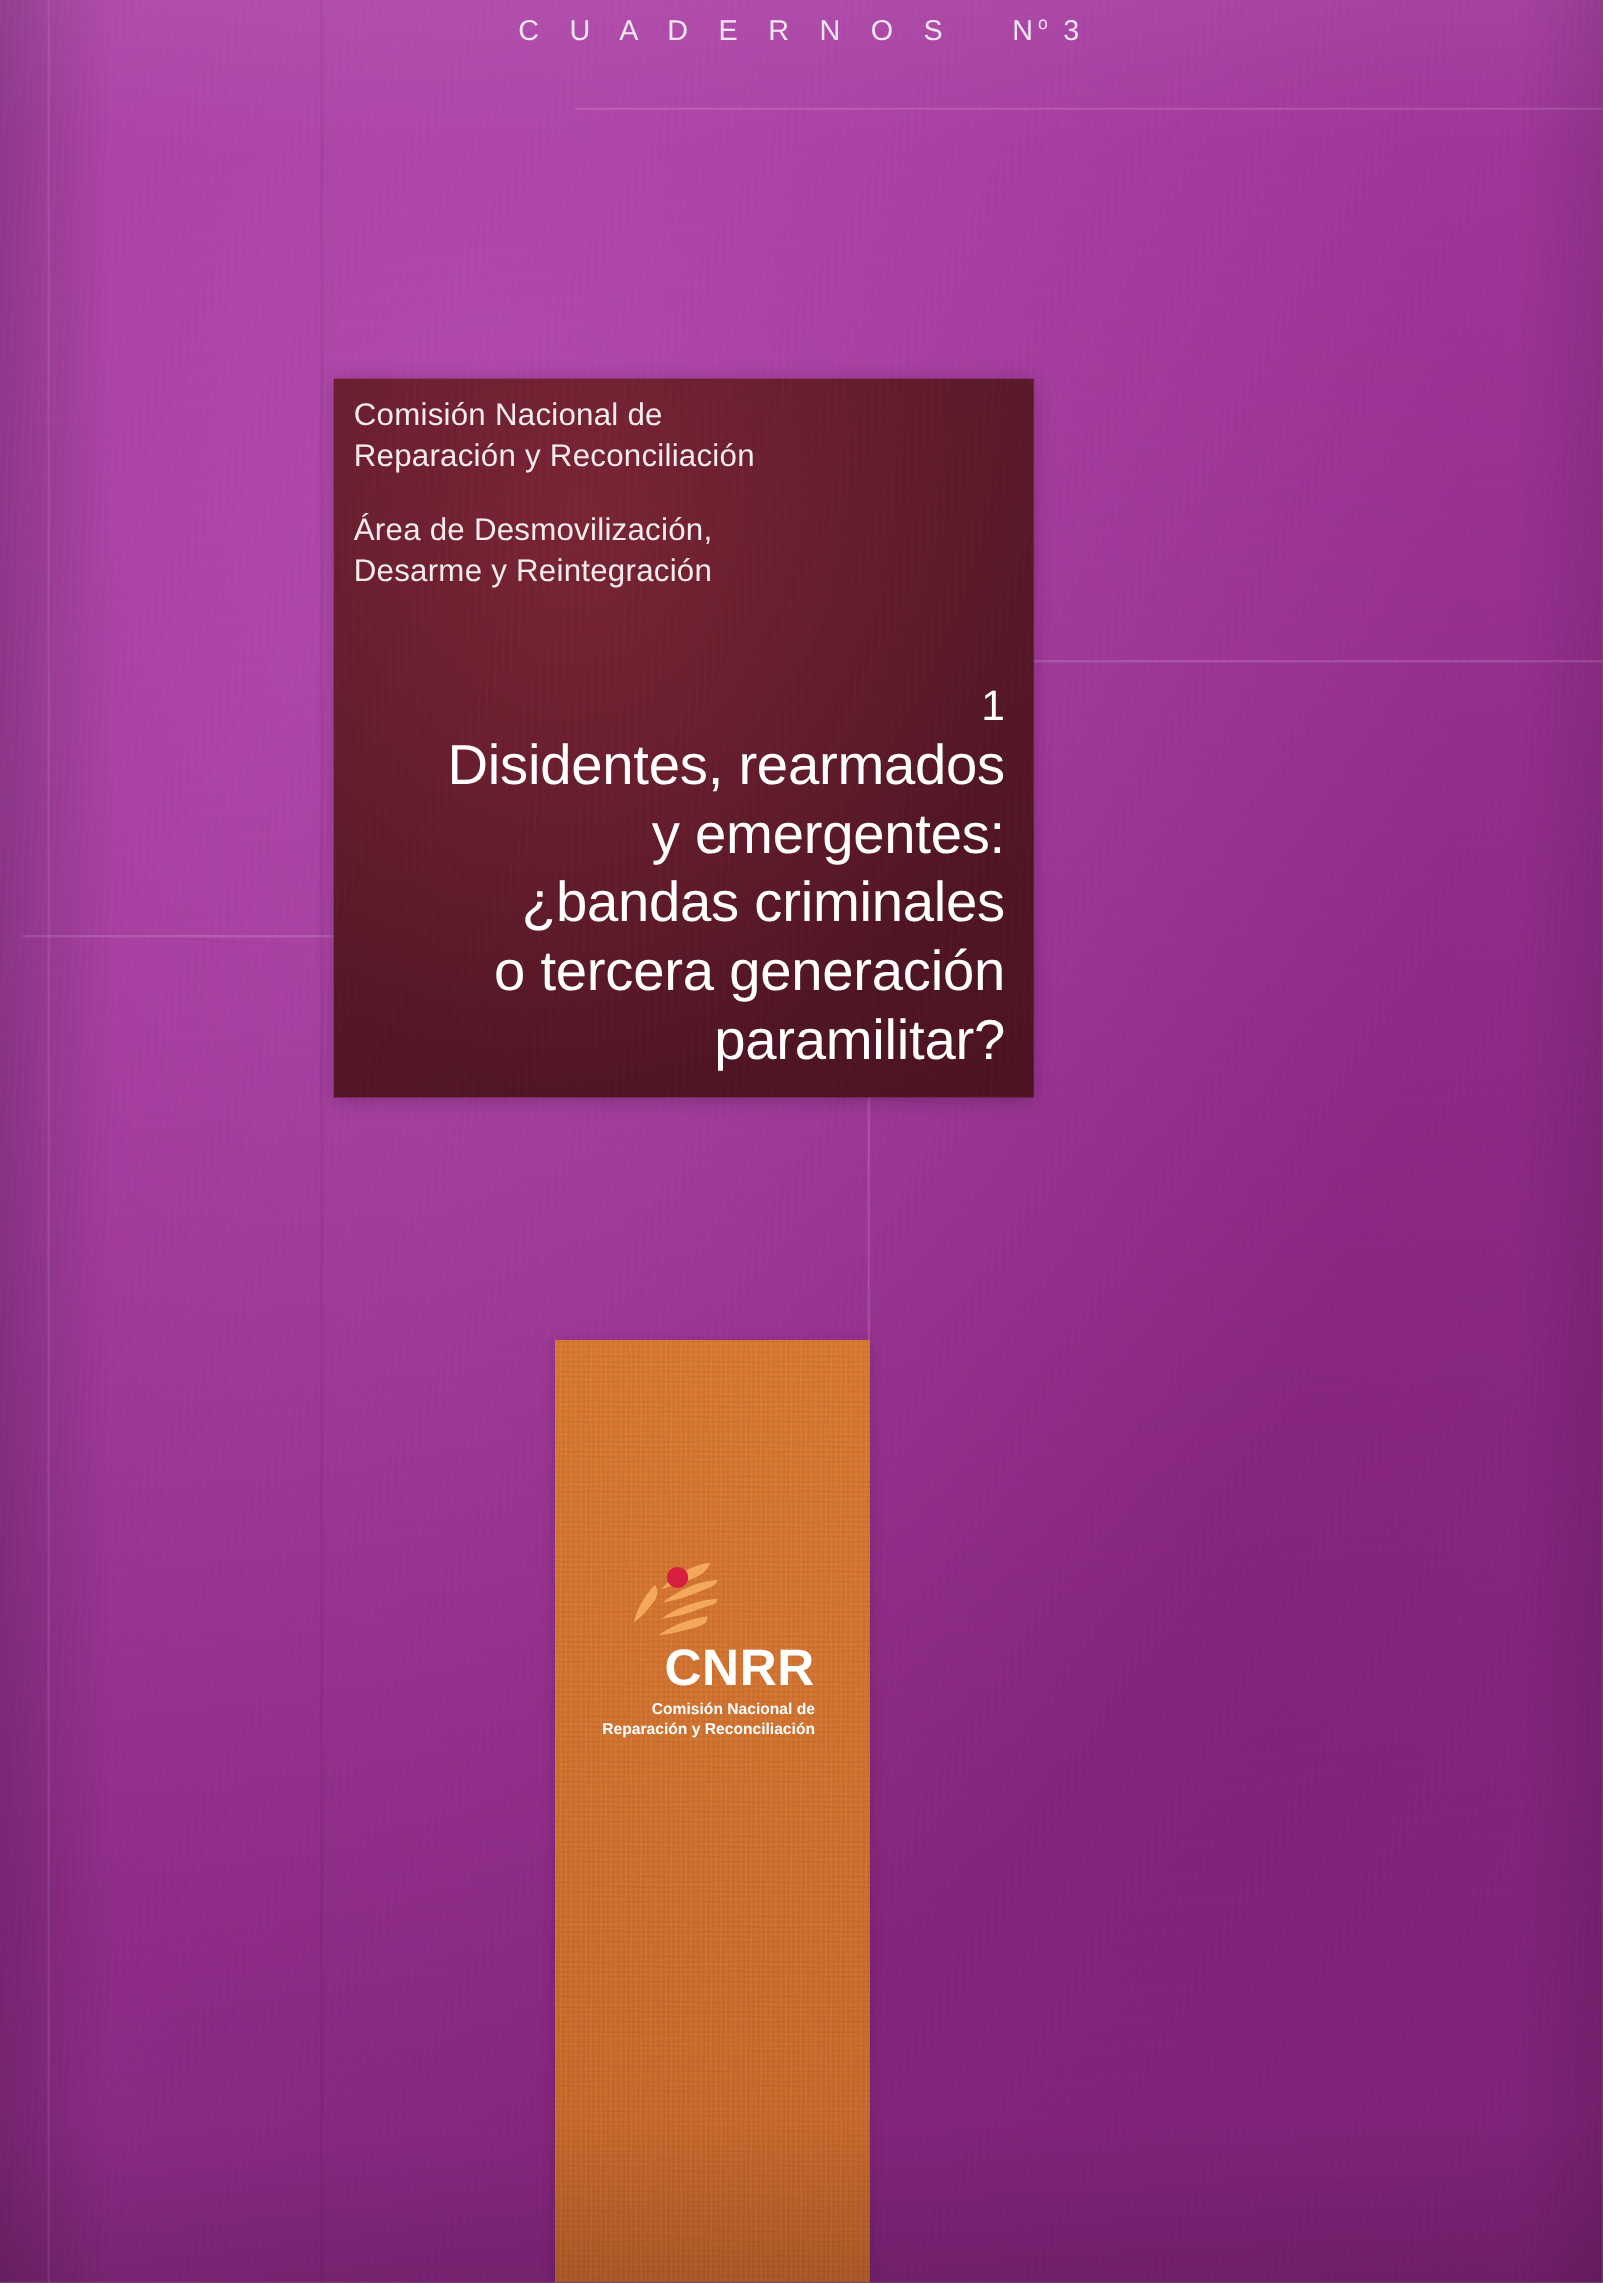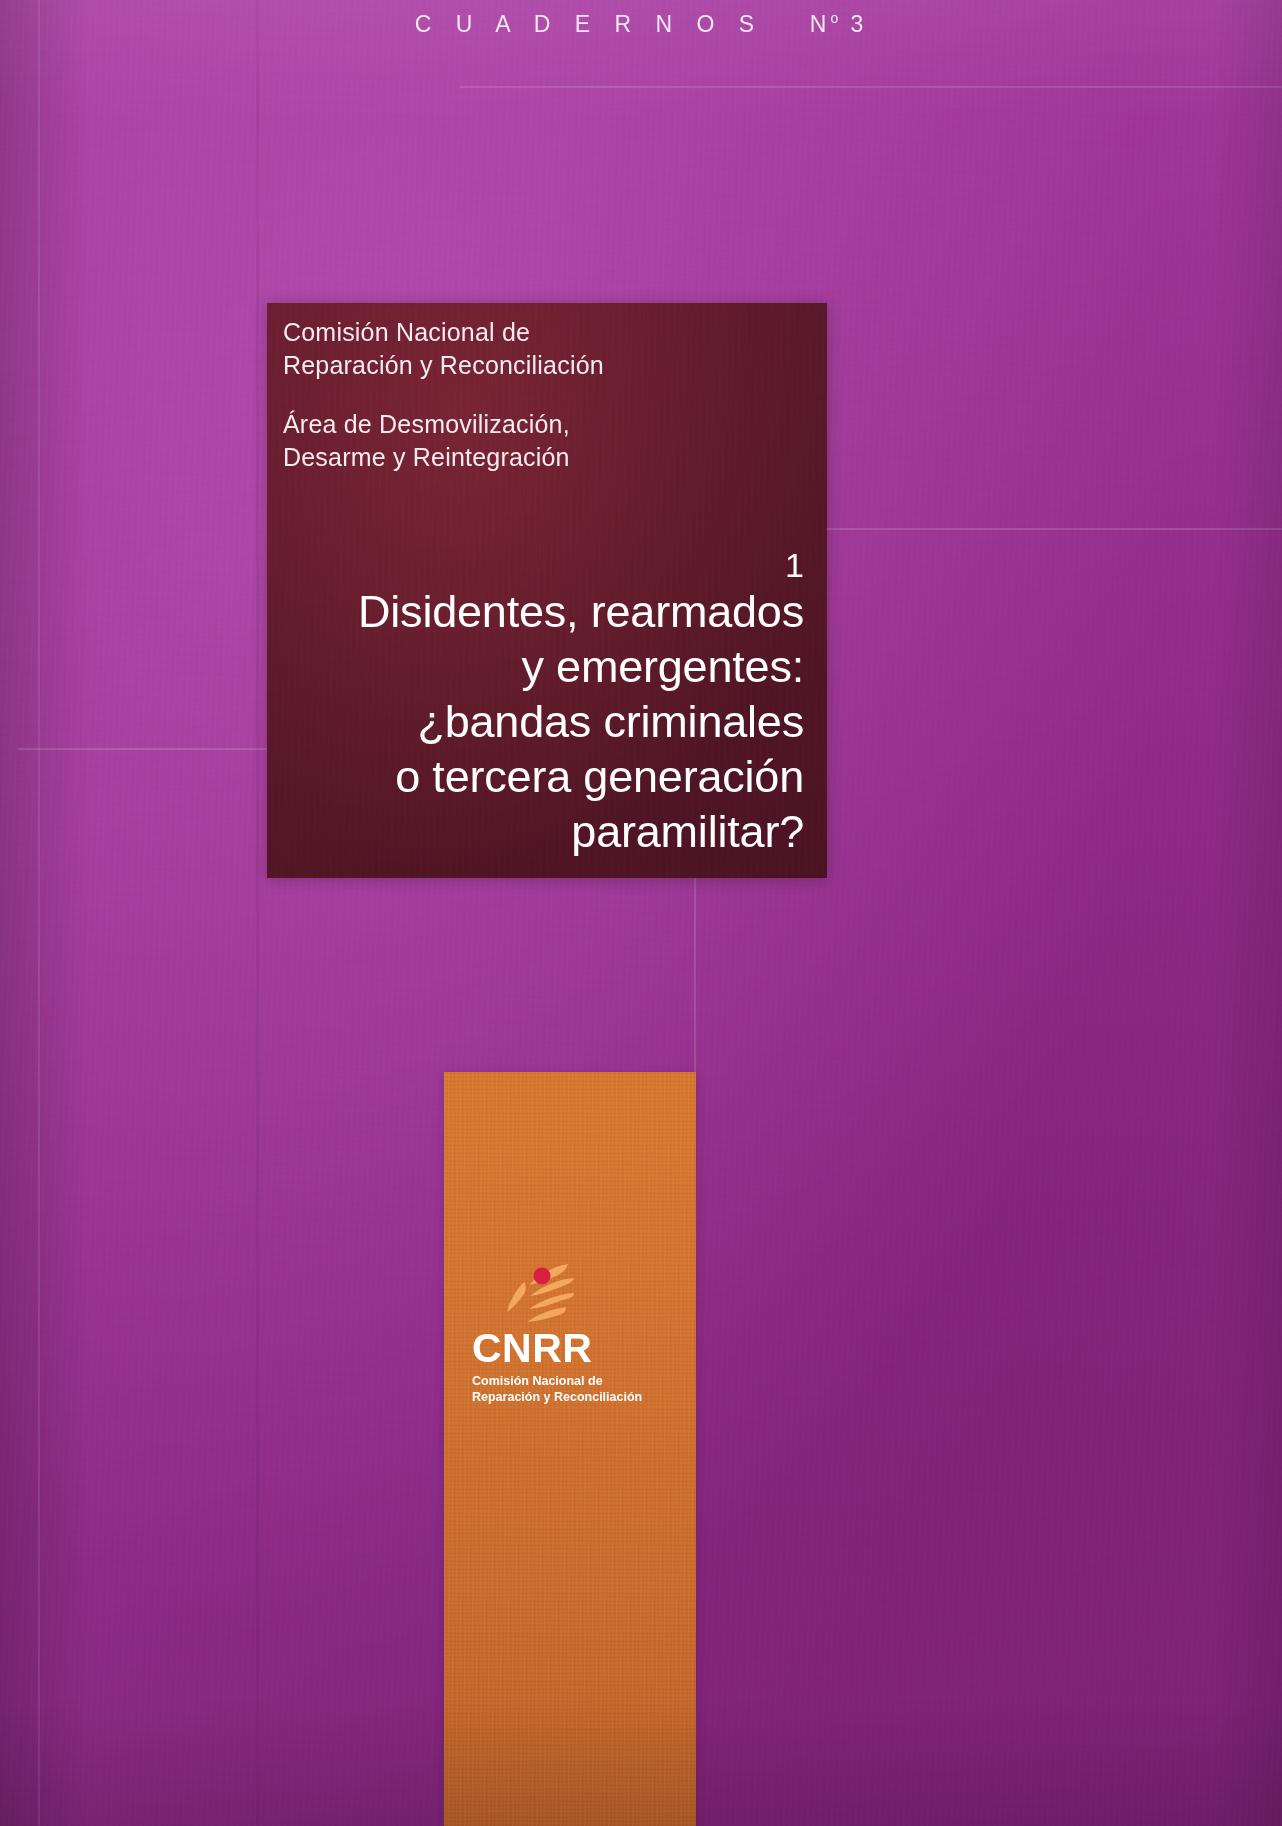--- a/index.html
+++ b/index.html
@@ -166,23 +166,23 @@
     content: "";
     position: absolute;
     inset: 0;
     pointer-events: none;
     background: repeating-linear-gradient(0deg, rgba(0,0,0,0.035) 0px, rgba(0,0,0,0.035) 1px, rgba(0,0,0,0) 2px, rgba(0,0,0,0) 4px);
   }
 
   .logo-wrap {
     position: absolute;
     left: 0;
-    top: 182px;
+    top: 168px;
     width: 208px;
-    text-align: left;
+    text-align: right;
     z-index: 3;
   }
   .logo-mark {
     width: 104px;
     height: 72px;
     margin: 0 auto 2px auto;
     display: block;
   }
   .logo-name {
     color: #ffffff;

